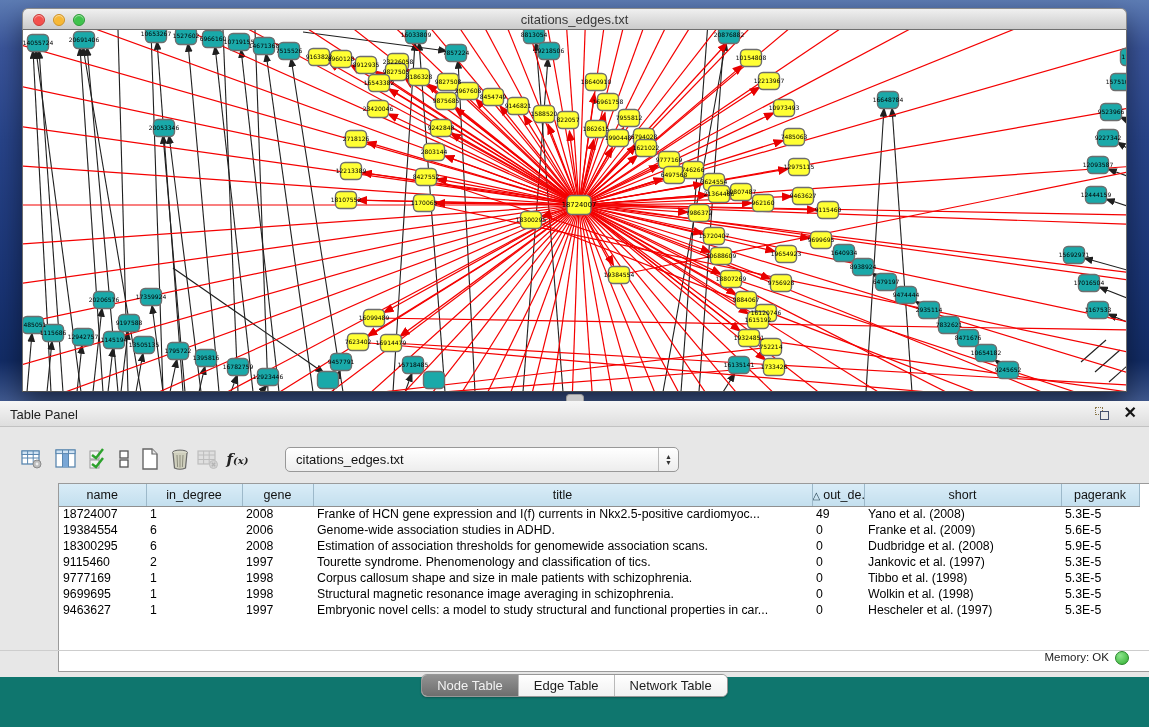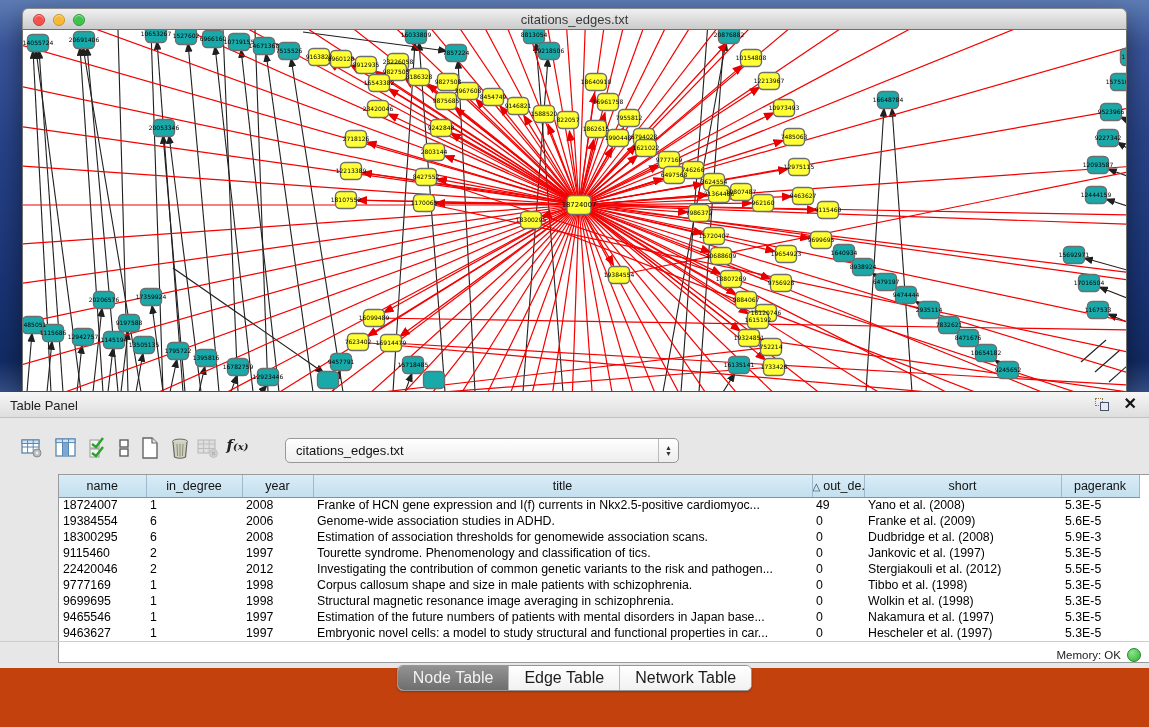--- a/index.html
+++ b/index.html
@@ -1,17 +1,17 @@
 <!DOCTYPE html>
 <html><head>
 <meta charset="utf-8">
 <style>
   * { margin:0; padding:0; box-sizing:border-box; }
   body { background:#555; font-family:"Liberation Sans", sans-serif; }
-  .screen { position:relative; width:1149px; height:727px; background:#c2410c; overflow:hidden; }
+  .screen { position:relative; width:1149px; height:727px; background:#0f766e; overflow:hidden; }
 
   
   .desktop { position:absolute; left:0; top:0; width:1149px; height:401px;
     background:linear-gradient(180deg,#5d7cb4 0%,#3b569c 12%,#28448a 35%,#1a3576 70%,#122c66 90%,#40598f 100%); }
 
   
   .mac-window { position:absolute; left:22px; top:8px; width:1105px; height:384px;
     border-radius:6px 6px 0 0; box-shadow:0 12px 28px rgba(0,0,0,.5); }
   .titlebar { height:22px; background:linear-gradient(#f0f0f0,#cbcbcb);
     border:1px solid #8b8b8b; border-bottom:1px solid #6f6f6f; border-radius:6px 6px 0 0; position:relative; }
@@ -23,30 +23,30 @@
   .win-title { text-align:center; line-height:21px; font-size:13px; color:#383838; }
   .canvas { position:absolute; top:22px; left:0; right:0; bottom:0; background:#ffffff;
     border-left:1px solid #6f6f6f; border-right:1px solid #6f6f6f; border-bottom:1px solid #4c4c4c; overflow:hidden; }
   #graph-svg { display:block; }
   #graph-svg text { font-family:"DejaVu Sans", sans-serif; }
 
   .splitter-notch { position:absolute; left:566px; top:394px; width:18px; height:7px;
     background:#c9c9c9; border:1px solid #9a9a9a; border-bottom:none; border-radius:4px 4px 0 0; }
 
   
-  .table-panel { position:absolute; left:0; top:392px; width:1149px; height:276px; background:#e7e7e7; }
+  .table-panel { position:absolute; left:0; top:401px; width:1149px; height:276px; background:#e7e7e7; }
   .tp-header { height:26px; background:linear-gradient(#f6f6f6,#dedede); border-bottom:1px solid #c2c2c2; position:relative; }
   .tp-title { position:absolute; left:10px; top:6px; font-size:13px; color:#1e1e1e; }
   .tp-actions { position:absolute; right:12px; top:4px; display:flex; gap:14px; align-items:center; }
   .float-icon { width:16px; height:16px; position:relative; cursor:pointer; }
   .float-icon .sq-small { position:absolute; left:1px; top:2px; width:8px; height:8px; border:1.5px dotted #8a7648; }
   .float-icon .sq-big { position:absolute; right:1px; bottom:1px; width:9px; height:9px; border:1.5px solid #44506e; background:#e9e9e9; }
   .close-x { font-size:16px; font-weight:bold; color:#141414; line-height:16px; cursor:pointer; }
 
-  .tbtn { position:absolute; top:44px; width:27px; height:27px; display:flex; align-items:flex-start; justify-content:center; cursor:pointer; }
+  .tbtn { position:absolute; top:44px; width:27px; height:27px; display:flex; align-items:center; justify-content:center; cursor:pointer; }
   .tbtn.disabled { opacity:.55; cursor:default; }
   .fx-label { font-family:"DejaVu Serif", serif; font-style:italic; font-weight:bold; font-size:15px; color:#222; }
   .fx-label .fxs { font-size:10px; }
 
   .dropdown { position:absolute; left:285px; top:46px; width:394px; height:25px;
     background:linear-gradient(#ffffff,#ededed); border:1px solid #989898; border-radius:5px;
     font-size:13px; line-height:23px; padding-left:10px; color:#111; cursor:pointer; }
   .dd-arrows { position:absolute; right:0; top:0; width:20px; height:23px; border-left:1px solid #bbb;
     display:flex; flex-direction:column; align-items:center; justify-content:center; font-size:7px; color:#333; line-height:6px; }
 
@@ -55,26 +55,26 @@
   table.data th { height:22px; background:linear-gradient(#d9ecf7,#c3dfee); border-right:1px solid #9db9ca;
     border-bottom:1px solid #8f8f8f; font-weight:normal; font-size:12.5px; color:#111; text-align:center;
     overflow:hidden; white-space:nowrap; }
   table.data th .sort-tri { font-size:10px; margin-right:3px; color:#1c3a4a; }
   table.data td { height:16px; font-size:12.3px; color:#000; padding:0 4px; white-space:nowrap; overflow:hidden; }
   .vscroll { position:absolute; right:0; top:22px; bottom:0; width:15px; background:#f4f4f4; border-left:1px solid #c6c6c6; }
   .vthumb { position:absolute; left:2px; top:3px; width:10px; height:28px; background:linear-gradient(90deg,#b9b9b9,#a3a3a3); border-radius:5px; }
 
   .tabs-row { position:absolute; left:0; top:273px; width:100%; display:flex; justify-content:center; }
   .seg { display:flex; border:1px solid #979797; border-radius:6px; overflow:hidden; background:#fff; box-shadow:0 1px 2px rgba(0,0,0,.25); }
-  .seg-item { padding:3px 15px; font-size:16px; color:#1c1c1c; border-right:1px solid #b9b9b9; cursor:pointer; background:linear-gradient(#ffffff,#f1f1f1); }
+  .seg-item { padding:3px 15px; font-size:13px; color:#1c1c1c; border-right:1px solid #b9b9b9; cursor:pointer; background:linear-gradient(#ffffff,#f1f1f1); }
   .seg-item:last-child { border-right:none; }
   .seg-item.active { background:linear-gradient(#929292,#6e6e6e); color:#f2f2f2; }
 
   .statusbar { position:absolute; left:0; bottom:0; width:100%; height:27px; border-top:1px solid #cdcdcd;
-    display:flex; align-items:center; justify-content:flex-end; padding-right:8px; gap:6px; }
+    display:flex; justify-content:flex-end; padding-right:20px; gap:6px; }
   .mem-label { font-size:11.5px; color:#222; }
   .mem-dot { width:14px; height:14px; border-radius:50%; background:radial-gradient(circle at 35% 30%, #8ce58c, #2fae2f); border:1px solid #27852a; }
 </style>
 </head>
 <body>
 
 <div class="screen">
 
   <div class="desktop">
     <div class="mac-window">
@@ -628,21 +628,21 @@
             <col style="width: 71px;">
             <col style="width: 499px;">
             <col style="width: 52px;">
             <col style="width: 197px;">
             <col style="width: 78px;">
           </colgroup>
         <thead>
             <tr id="thead-row">
               <th>name</th>
               <th>in_degree</th>
-              <th>year</th>
+              <th>gene</th>
               <th>title</th>
               <th><span class="sort-tri">△</span>out_de...</th>
               <th>short</th>
               <th>pagerank</th>
             </tr>
           </thead>
         <tbody id="tbody">
             <tr>
               <td>18724007</td>
               <td>1</td>
@@ -661,68 +661,50 @@
               <td>Franke et al. (2009)</td>
               <td>5.6E-5</td>
             </tr>
             <tr>
               <td>18300295</td>
               <td>6</td>
               <td>2008</td>
               <td>Estimation of association thresholds for genomewide association scans.</td>
               <td>0</td>
               <td>Dudbridge et al. (2008)</td>
-              <td>5.9E-3</td>
+              <td>5.9E-5</td>
             </tr>
             <tr>
               <td>9115460</td>
               <td>2</td>
               <td>1997</td>
               <td>Tourette syndrome. Phenomenology and classification of tics.</td>
               <td>0</td>
               <td>Jankovic et al. (1997)</td>
               <td>5.3E-5</td>
-            </tr>
-            <tr>
-              <td>22420046</td>
-              <td>2</td>
-              <td>2012</td>
-              <td>Investigating the contribution of common genetic variants to the risk and pathogen...</td>
-              <td>0</td>
-              <td>Stergiakouli et al. (2012)</td>
-              <td>5.5E-5</td>
             </tr>
             <tr>
               <td>9777169</td>
               <td>1</td>
               <td>1998</td>
               <td>Corpus callosum shape and size in male patients with schizophrenia.</td>
               <td>0</td>
               <td>Tibbo et al. (1998)</td>
               <td>5.3E-5</td>
             </tr>
             <tr>
               <td>9699695</td>
               <td>1</td>
               <td>1998</td>
               <td>Structural magnetic resonance image averaging in schizophrenia.</td>
               <td>0</td>
               <td>Wolkin et al. (1998)</td>
               <td>5.3E-5</td>
             </tr>
             <tr>
-              <td>9465546</td>
-              <td>1</td>
-              <td>1997</td>
-              <td>Estimation of the future numbers of patients with mental disorders in Japan base...</td>
-              <td>0</td>
-              <td>Nakamura et al. (1997)</td>
-              <td>5.3E-5</td>
-            </tr>
-            <tr>
               <td>9463627</td>
               <td>1</td>
               <td>1997</td>
               <td>Embryonic novel cells: a model to study structural and functional properties in car...</td>
               <td>0</td>
               <td>Hescheler et al. (1997)</td>
               <td>5.3E-5</td>
             </tr>
           </tbody>
       </table>

